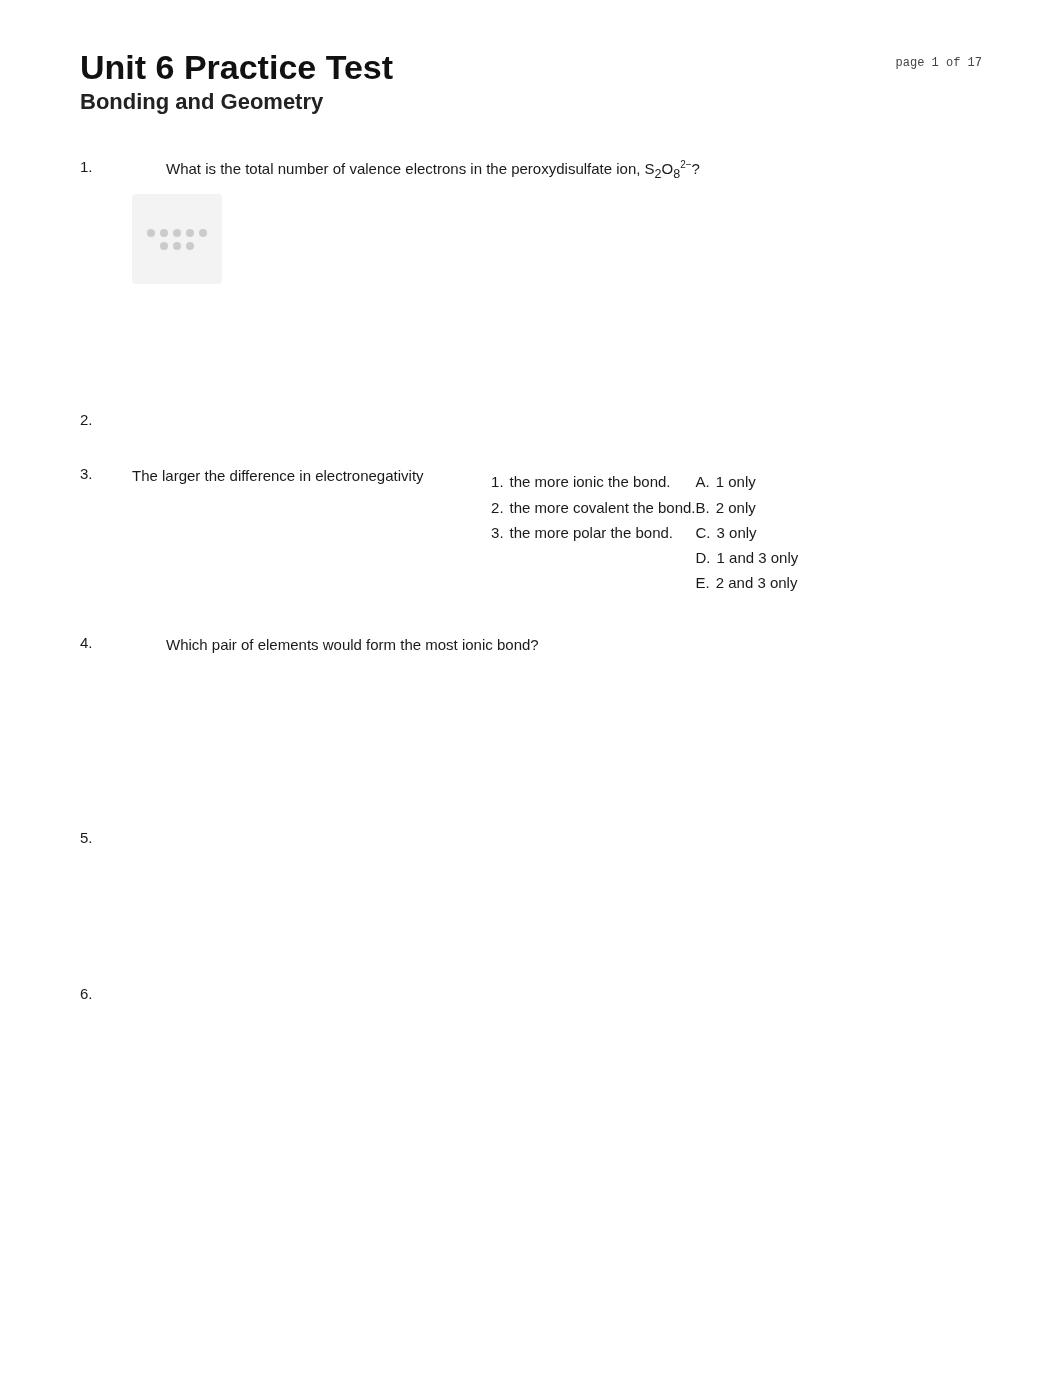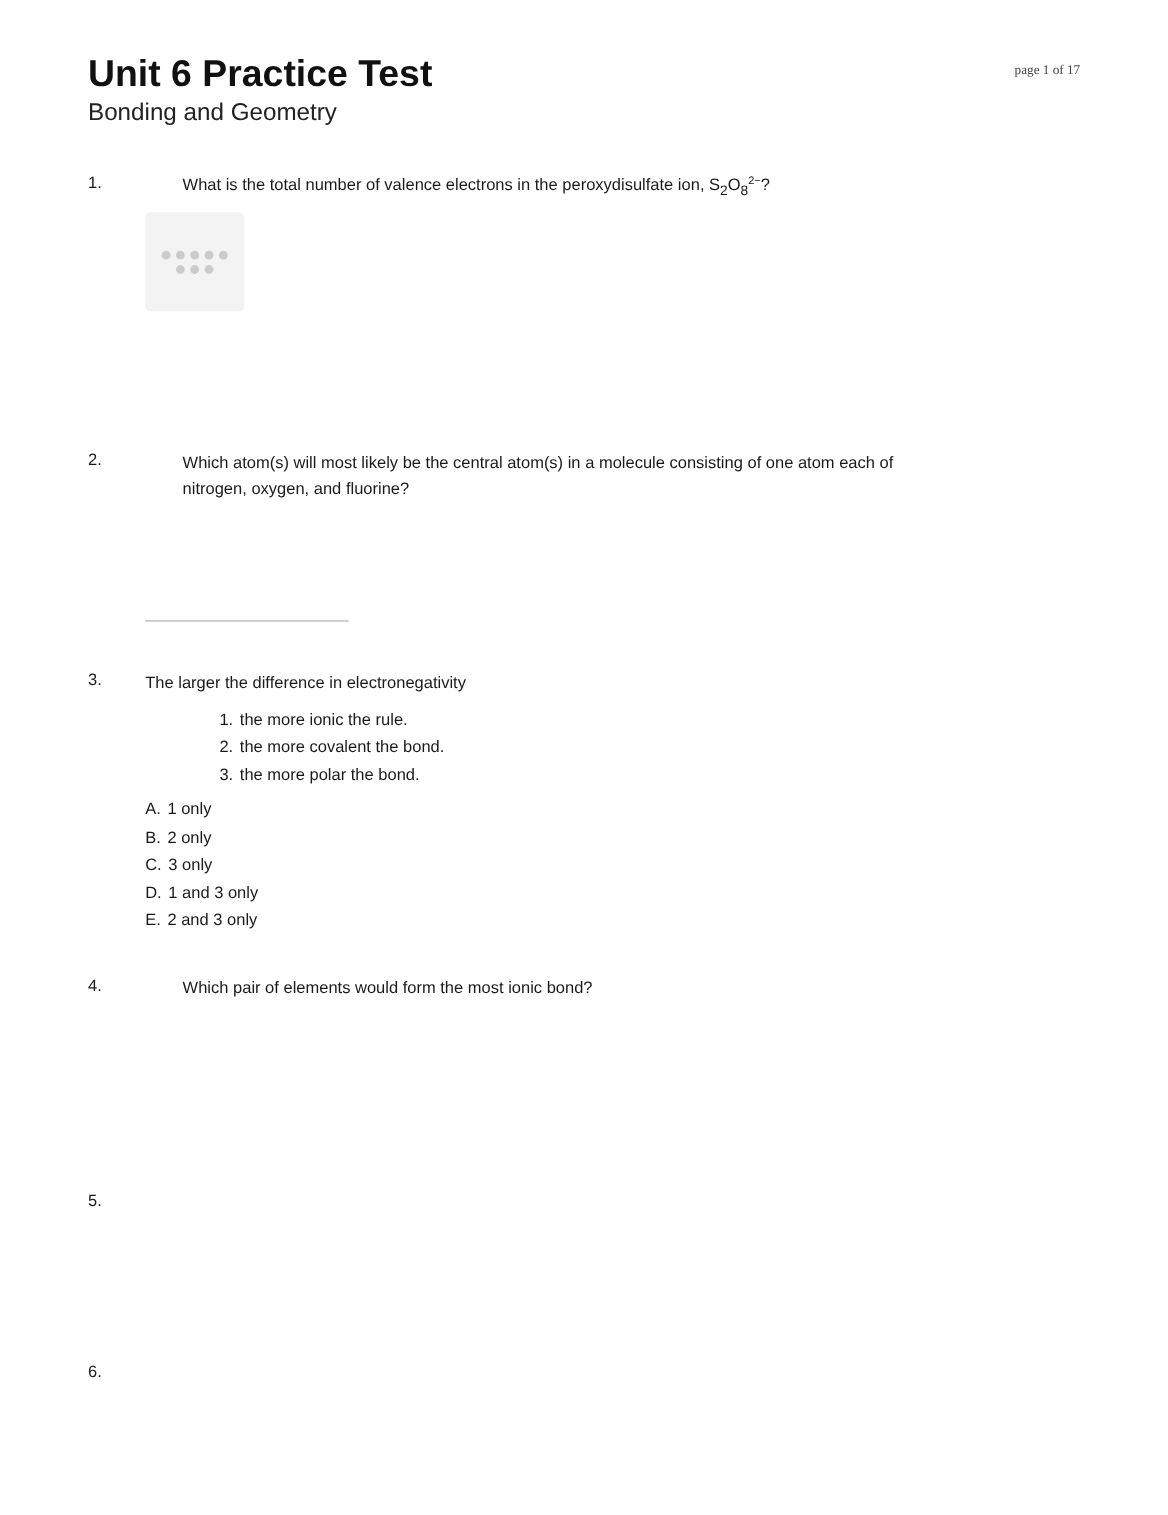--- a/index.html
+++ b/index.html
@@ -33,29 +33,29 @@
     .main-title {
       font-size: 34px;
       font-weight: 900;
       font-family: Arial, Helvetica, sans-serif;
       color: #111;
       line-height: 1.15;
     }
 
     .subtitle {
       font-size: 22px;
-      font-weight: normal;
+      font-weight: bold;
       font-family: Arial, Helvetica, sans-serif;
       color: #222;
       margin-top: 2px;
     }
 
     .page-info {
       font-size: 12px;
-      font-family: Liberation Serif, serif;
+      font-family: Liberation Mono, monospace;
       color: #444;
       margin-top: 8px;
       white-space: nowrap;
     }
 
     .questions-section {
       margin-top: 20px;
     }
 
     .question {
@@ -149,21 +149,21 @@
       font-family: Arial, Helvetica, sans-serif;
       font-size: 15px;
     }
 
     .answer-space {
       height: 90px;
     }
 
     .q3-content {
       display: flex;
-      flex-direction: column;
+      flex-direction: row;
     }
 
     .question-body {
       margin-bottom: 4px;
     }
   </style>
 </head>
 <body>
 
 <div class="header">
@@ -191,39 +191,32 @@
         <div class="dot"></div>
         <div class="dot"></div>
         <div class="dot"></div>
       </div>
       <div class="answer-space"></div>
     </div>
   </div>
 
   <div class="question">
     <div class="question-number">2.</div>
-    <div class="question-content">
-      <div class="question-text">
-        Which atom(s) will most likely be the central atom(s) in a molecule consisting of one atom each of<br>nitrogen, oxygen, and fluorine?
-      </div>
-      <div class="answer-space"></div>
-      <div class="divider-line"></div>
-    </div>
   </div>
 
   <div class="question">
     <div class="question-number">3.</div>
     <div class="question-content q3-content">
       <div class="question-body">
         The larger the difference in electronegativity
       </div>
       <div class="options-list">
         <div class="option-item">
           <span class="option-num">1.</span>
-          <span>the more ionic the rule.</span>
+          <span>the more ionic the bond.</span>
         </div>
         <div class="option-item">
           <span class="option-num">2.</span>
           <span>the more covalent the bond.</span>
         </div>
         <div class="option-item">
           <span class="option-num">3.</span>
           <span>the more polar the bond.</span>
         </div>
       </div>

